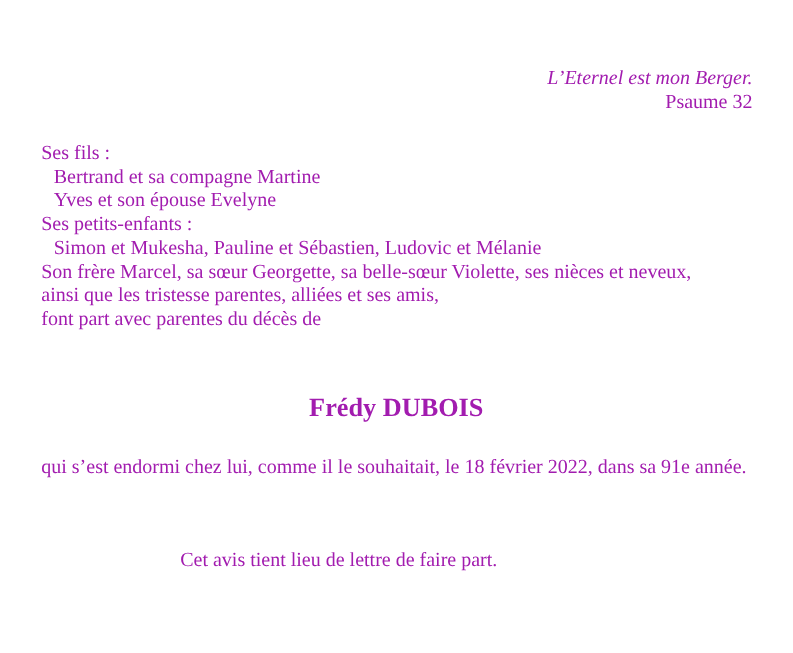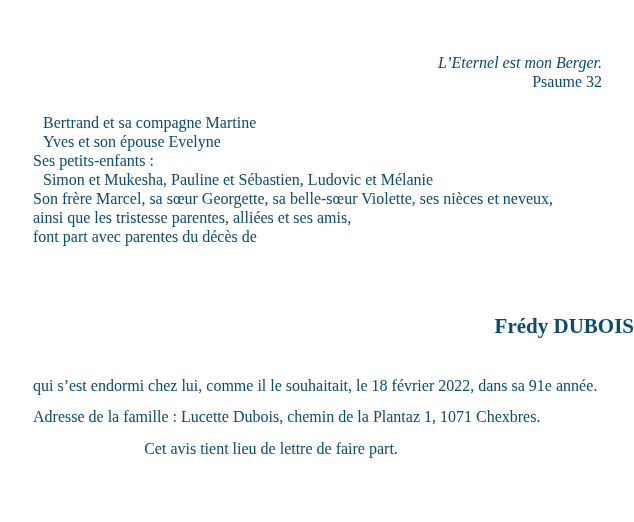--- a/index.html
+++ b/index.html
@@ -6,21 +6,21 @@
     margin: 0;
     padding: 0;
     background: #ffffff;
   }
   .page {
     position: relative;
     width: 634px;
     height: 522px;
     background: #ffffff;
     font-family: "Liberation Serif", "DejaVu Serif", serif;
-    color: #0c4a6e;
+    color: #a21caf;
     font-size: 16px;
     overflow: hidden;
   }
   .epigraph {
     position: absolute;
     top: 53px;
     right: 32px;
     text-align: right;
     line-height: 19px;
     white-space: nowrap;
@@ -39,36 +39,35 @@
     white-space: nowrap;
   }
   .family-block .line.indent {
     padding-left: 10px;
   }
   .deceased-name {
     position: absolute;
     top: 313px;
     left: 0;
     width: 634px;
-    text-align: right;
+    text-align: center;
     font-weight: bold;
     font-size: 21px;
     line-height: 26px;
     margin: 0;
   }
   .details-block {
     position: absolute;
     top: 364px;
     left: 33px;
     right: 20px;
     line-height: 19px;
   }
   .details-block .line {
     white-space: nowrap;
-    margin-top: 12px;
   }
   .closing-line {
     position: absolute;
     top: 439px;
     left: 0;
     width: 542px;
     text-align: center;
     line-height: 19px;
   }
 </style>
@@ -76,31 +75,31 @@
 <body>
 
 <div class="page">
 
   <div class="epigraph">
     <div class="quote">L’Eternel est mon Berger.</div>
     <div class="source">Psaume 32</div>
   </div>
 
   <div class="family-block">
+    <div class="line">Ses fils :</div>
     <div class="line indent">Bertrand et sa compagne Martine</div>
     <div class="line indent">Yves et son épouse Evelyne</div>
     <div class="line">Ses petits-enfants :</div>
     <div class="line indent">Simon et Mukesha, Pauline et Sébastien, Ludovic et Mélanie</div>
     <div class="line">Son frère Marcel, sa sœur Georgette, sa belle-sœur Violette, ses nièces et neveux,</div>
     <div class="line">ainsi que les tristesse parentes, alliées et ses amis,</div>
     <div class="line">font part avec parentes du décès de</div>
   </div>
 
   <h1 class="deceased-name">Frédy DUBOIS</h1>
 
   <div class="details-block">
     <div class="line">qui s’est endormi chez lui, comme il le souhaitait, le 18 février 2022, dans sa 91e année.</div>
-    <div class="line">Adresse de la famille : Lucette Dubois, chemin de la Plantaz 1, 1071 Chexbres.</div>
   </div>
 
   <div class="closing-line">Cet avis tient lieu de lettre de faire part.</div>
 
 </div>
 
 </body></html>

